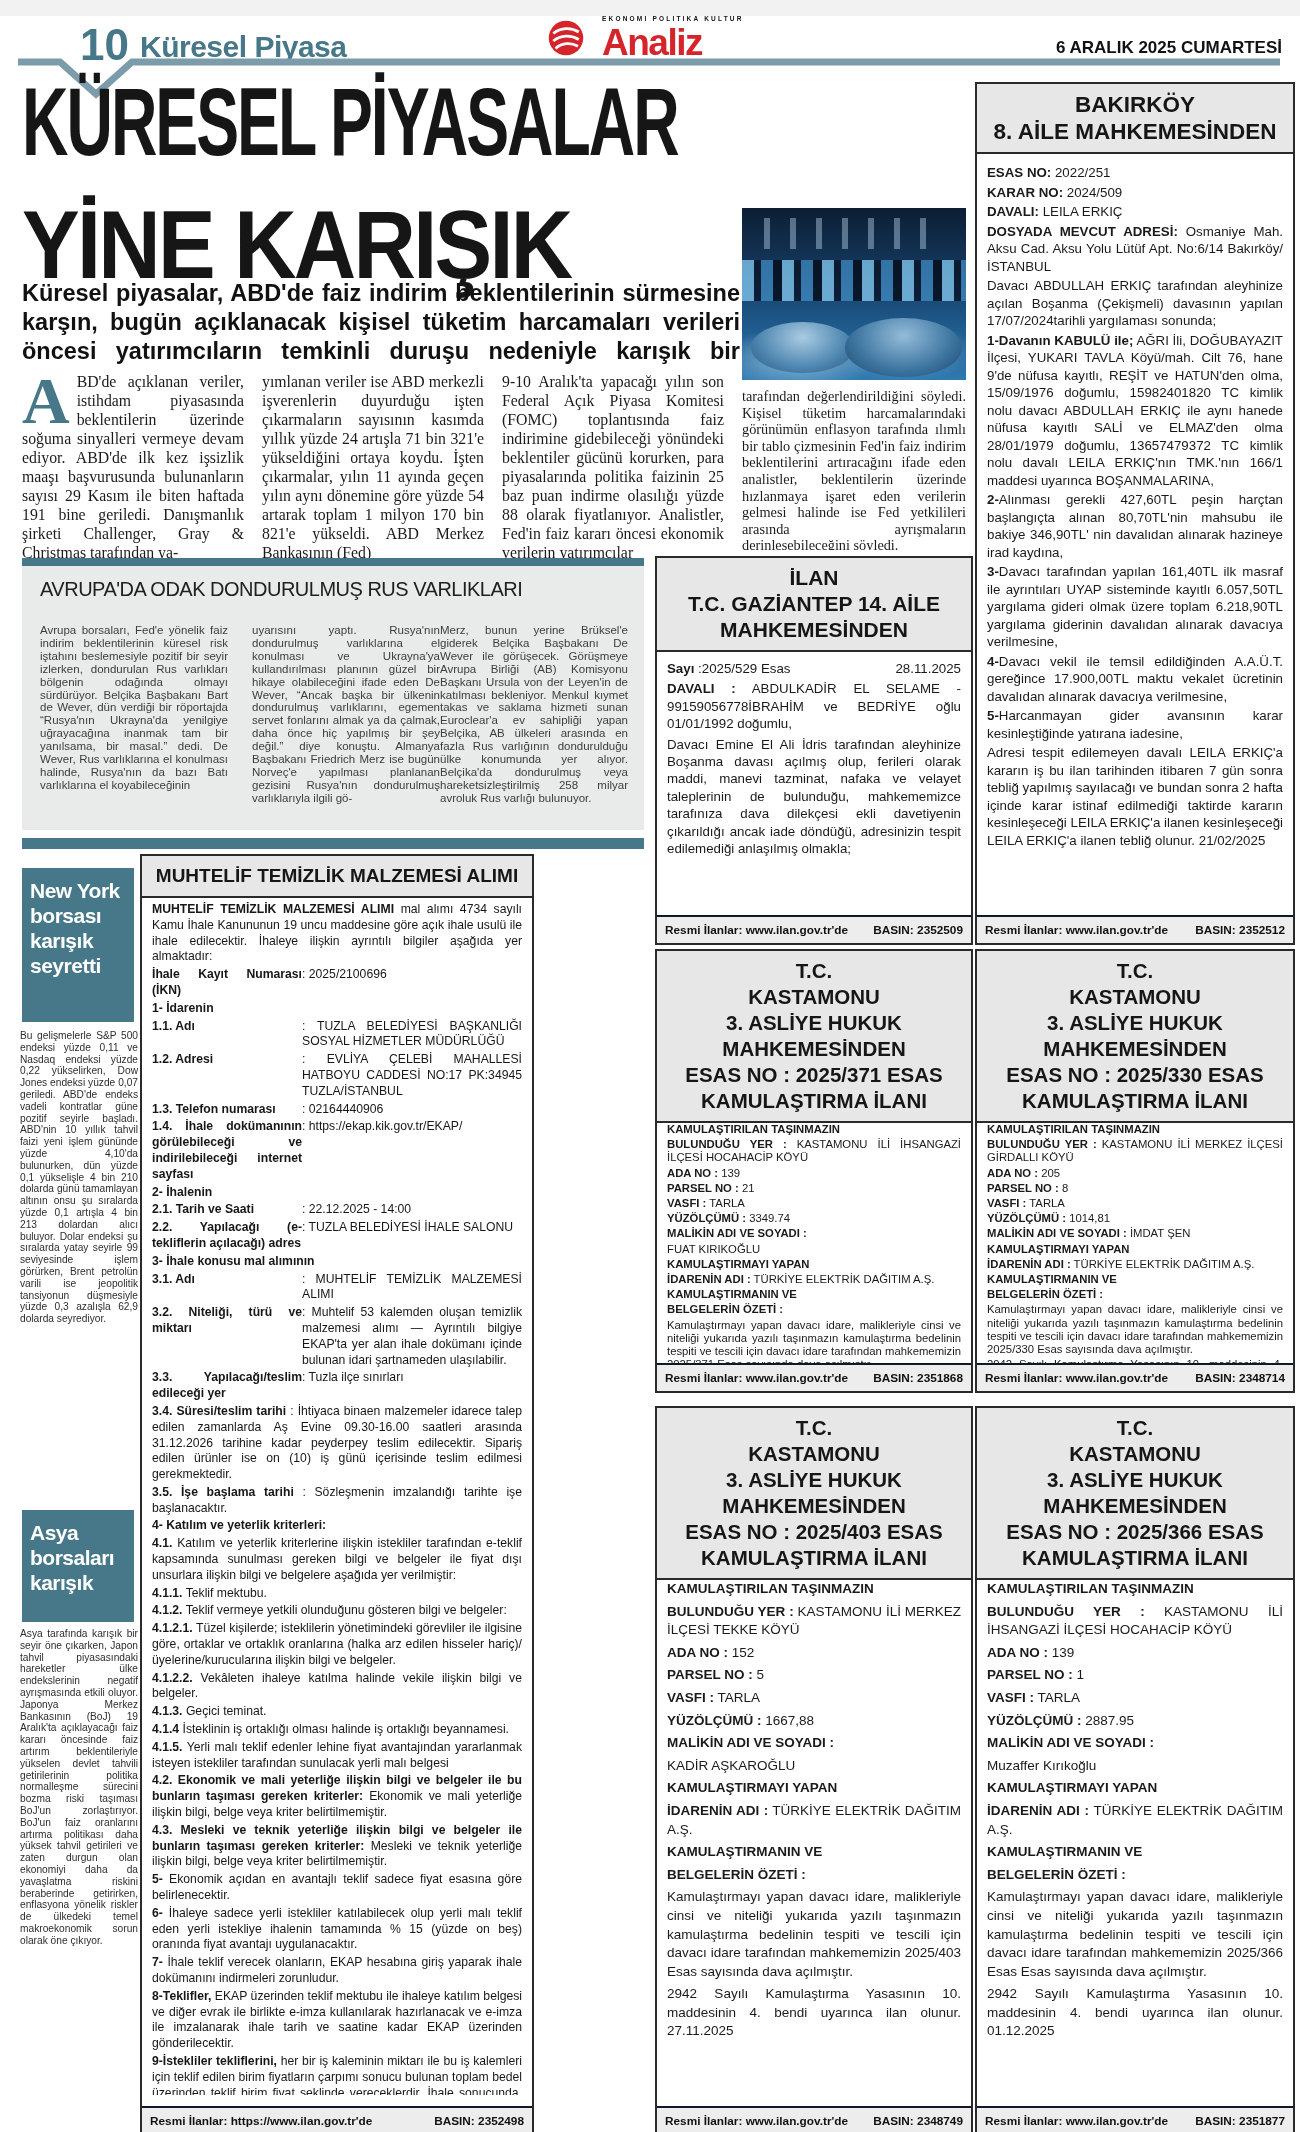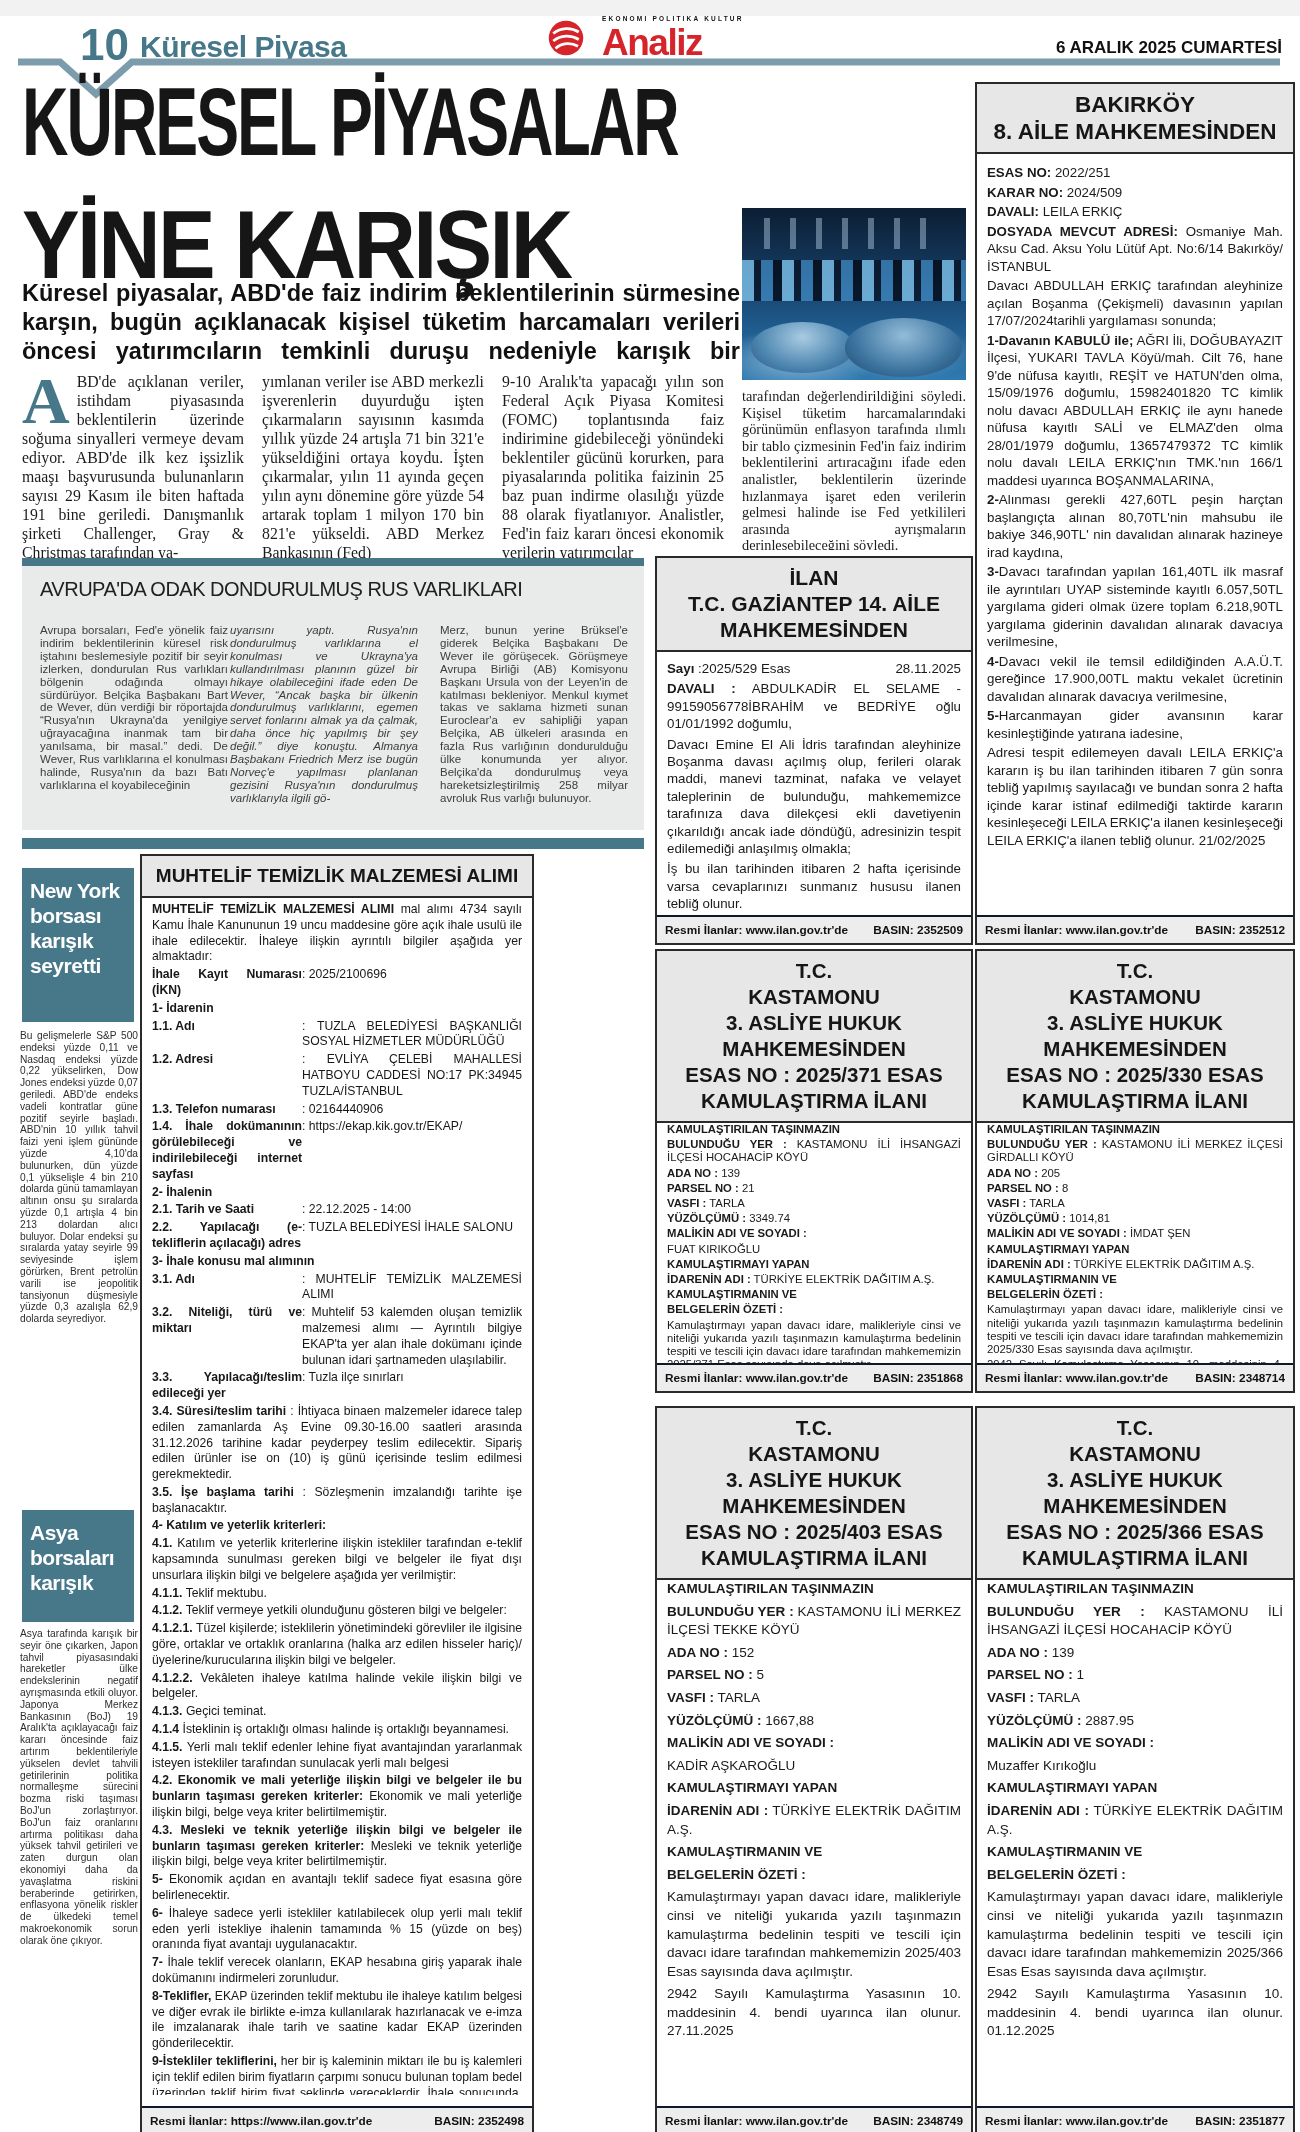--- a/index.html
+++ b/index.html
@@ -53,21 +53,21 @@
   #photo .ph-glow{position:absolute;left:10%;top:6%;width:80%;height:18%;opacity:.5;
     background:repeating-linear-gradient(90deg, rgba(200,230,250,.8) 0 6px, rgba(10,25,45,0) 6px 26px);}
 
   
   #eubox{left:22px;top:542px;width:622px;height:272px;background:#e9eaea;}
   #eubox .tealtop{position:absolute;left:0;top:0;right:0;height:8px;background:#46788a;}
   #eubox .eutitle{position:absolute;left:18px;top:20px;width:590px;font-size:20px;font-weight:400;
                   color:#202020;letter-spacing:-0.5px;}
   .eucol{position:absolute;top:66px;width:188px;height:196px;font-size:11.5px;line-height:12.9px;
          color:#3d3d3d;}
-  #eucol1{left:18px;} #eucol2{left:208px;font-style:italic;} #eucol3{left:418px;}
+  #eucol1{left:18px;} #eucol2{left:230px;} #eucol3{left:418px;}
   #tealbar2{left:22px;top:822px;width:622px;height:11px;background:#46788a;}
 
   
   .sbox{background:#46788a;color:#fff;padding:10px 8px;}
   #nybox{left:22px;top:852px;width:96px;height:134px;}
   #asiabox{left:22px;top:1494px;width:96px;height:92px;}
   .sbox div{font-size:21px;line-height:25px;font-weight:800;letter-spacing:-0.5px;}
   .sbody{width:118px;font-size:10.2px;line-height:11.8px;color:#2d2d2d;}
   #nybody{left:20px;top:1014px;height:470px;}
   #asiabody{left:20px;top:1612px;height:514px;}
@@ -254,21 +254,20 @@
   <div class="abs notice" id="gaz">
     <div class="nhead">
         <div>İLAN</div>
         <div>T.C. GAZİANTEP 14. AİLE</div>
         <div>MAHKEMESİNDEN</div>
       </div>
     <div class="nbody">
         <p class="nrow"><span class="r">28.11.2025</span><b>Sayı</b><span> :2025/529 Esas</span></p>
         <p class="nrow"><b>DAVALI :</b><span> ABDULKADİR EL SELAME - 99159056778İBRAHİM ve BEDRİYE oğlu 01/01/1992 doğumlu,</span></p>
         <p class="nrow"><span>Davacı Emine El Ali İdris tarafından aleyhinize Boşanma davası açılmış olup, ferileri olarak maddi, manevi tazminat, nafaka ve velayet taleplerinin de bulunduğu, mahkememizce tarafınıza dava dilekçesi ekli davetiyenin çıkarıldığı ancak iade döndüğü, adresinizin tespit edilemediği anlaşılmış olmakla;</span></p>
-        <p class="nrow"><span>İş bu ilan tarihinden itibaren 2 hafta içerisinde varsa cevaplarınızı sunmanız hususu ilanen tebliğ olunur.</span></p>
       </div>
     <div class="nfoot">
       <span>Resmi İlanlar: www.ilan.gov.tr'de</span>
       <span>BASIN: 2352509</span>
     </div>
   </div>
 
   <div class="abs notice" id="bak">
     <div class="nhead">
         <div>BAKIRKÖY</div>

